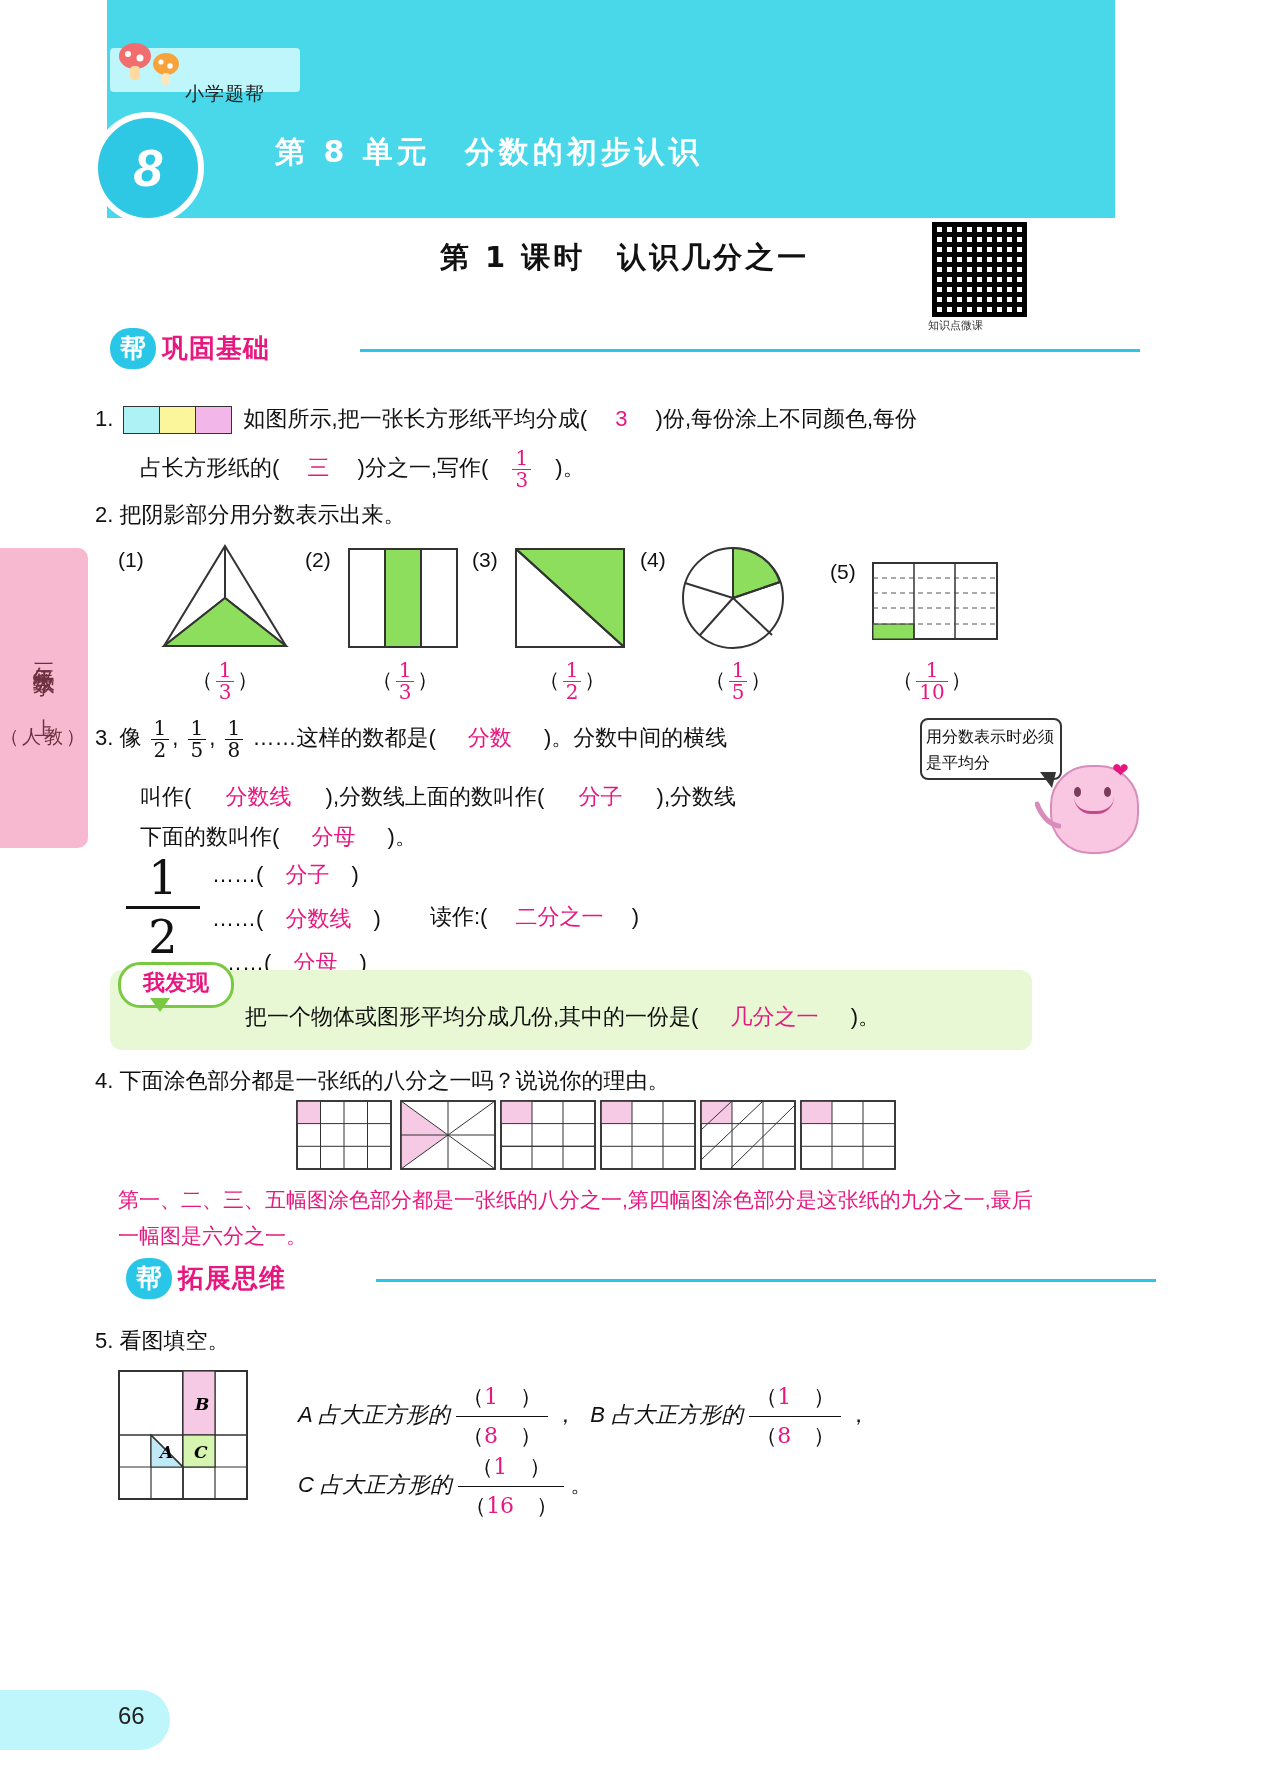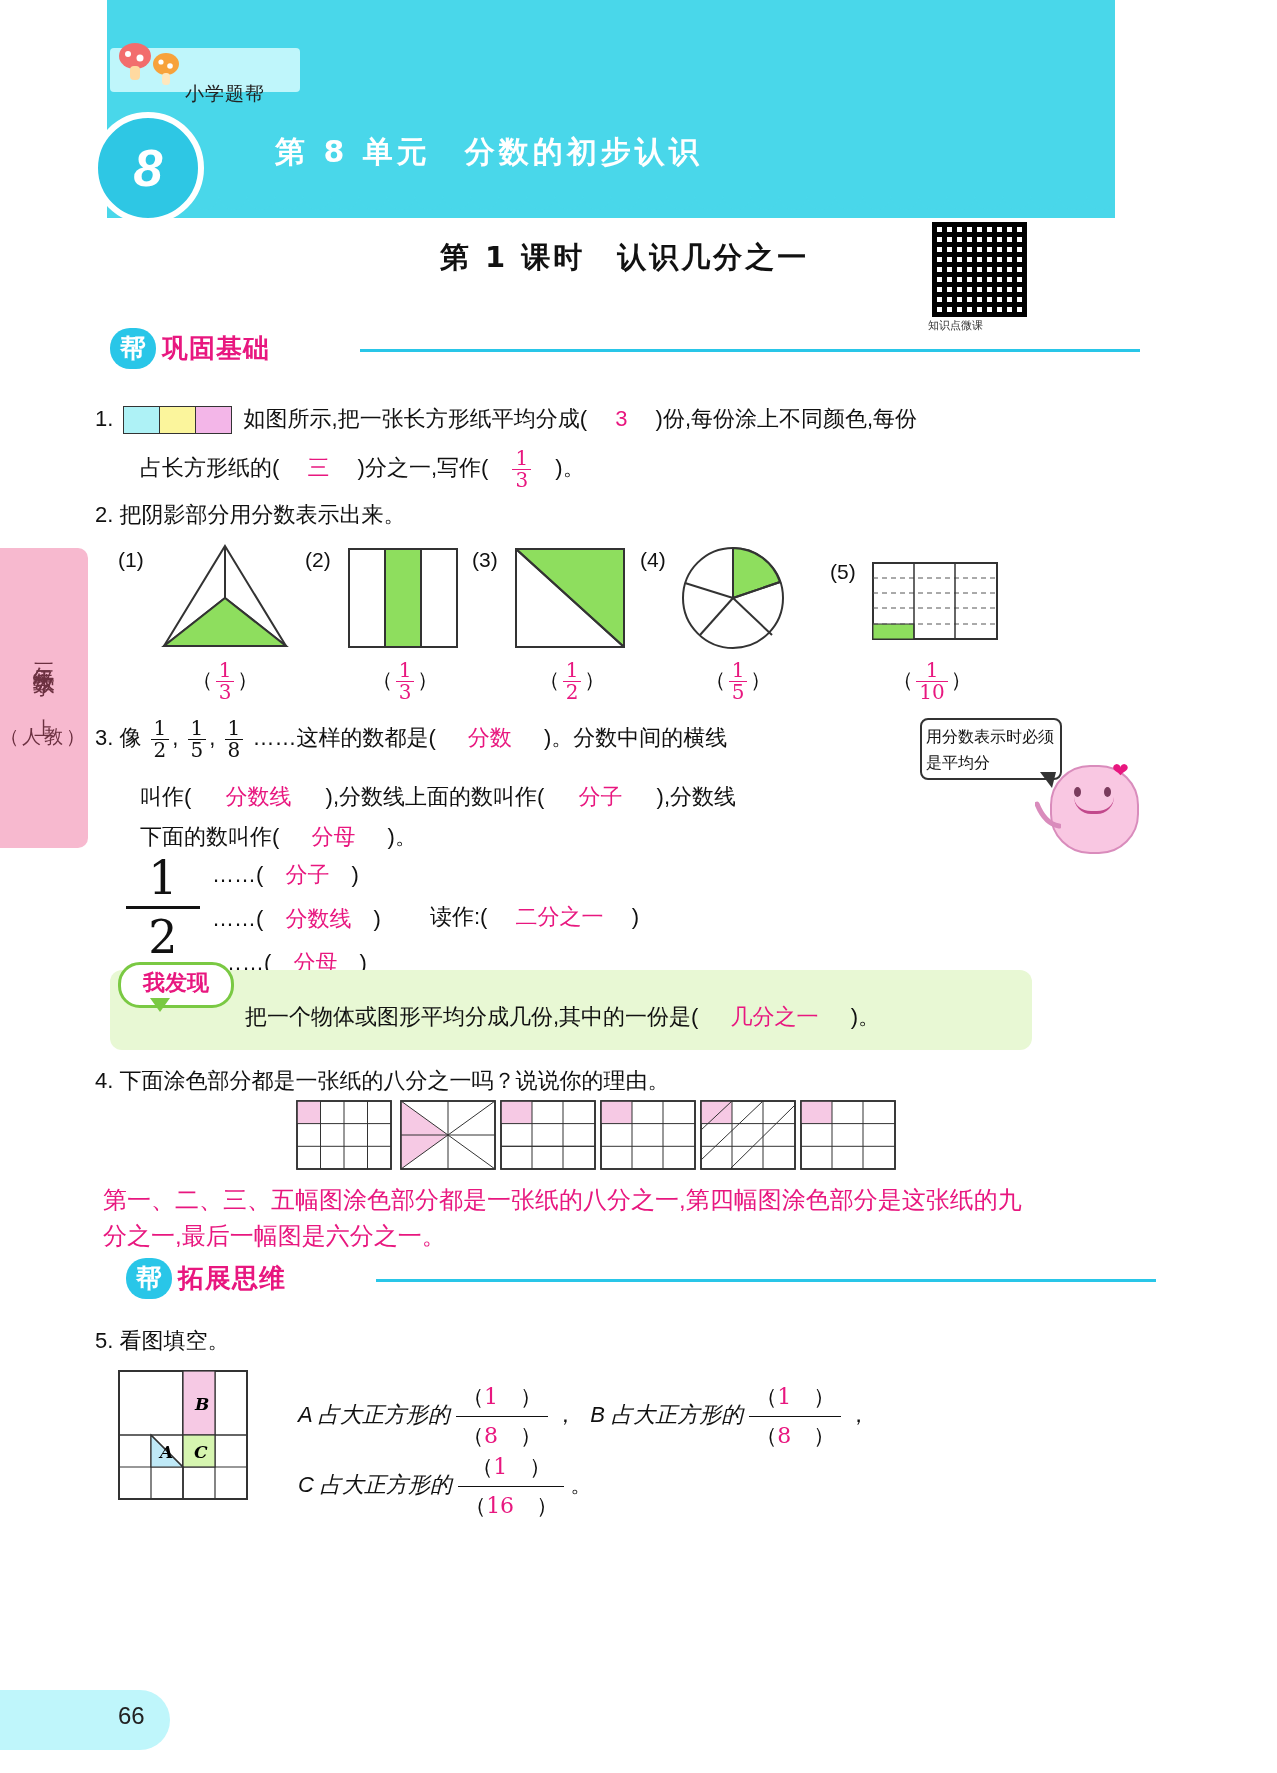--- a/index.html
+++ b/index.html
@@ -399,21 +399,21 @@
 <svg class="fig" style="left:800px;top:1100px;" width="96" height="70" viewBox="0 0 96 70">
   <rect x="1" y="1" width="94" height="68" fill="#fff" stroke="#333" stroke-width="1.6"></rect>
   <rect x="1" y="1" width="31" height="22.6" fill="#f6c9e4"></rect>
   <line x1="32" y1="1" x2="32" y2="69" stroke="#333"></line>
     <line x1="63" y1="1" x2="63" y2="69" stroke="#333"></line>
   <line x1="1" y1="23.6" x2="95" y2="23.6" stroke="#333"></line>
     <line x1="1" y1="46.3" x2="95" y2="46.3" stroke="#333"></line>
   <rect x="1" y="1" width="94" height="68" fill="none" stroke="#333" stroke-width="1.6"></rect>
 </svg>
 
-<div class="q pink" style="left:103px;top:1182px;width:920px;line-height:36px;font-size:24px;">第一、二、三、五幅图涂色部分都是一张纸的八分之一,第四幅图涂色部分是这张纸的九分之一,最后一幅图是六分之一。</div>
+<div class="q pink" style="left:118px;top:1182px;width:920px;line-height:36px;font-size:21px;">第一、二、三、五幅图涂色部分都是一张纸的八分之一,第四幅图涂色部分是这张纸的九分之一,最后一幅图是六分之一。</div>
 
 <div class="sec" style="left:126px;top:1258px;">
   <span class="bubble">帮</span><span class="txt">拓展思维</span>
   <span class="line" style="width:780px;"></span>
 </div>
 
 <div class="q" style="left:95px;top:1322px;">
   <span>5.</span>
   <span>看图填空。</span>
 </div>

